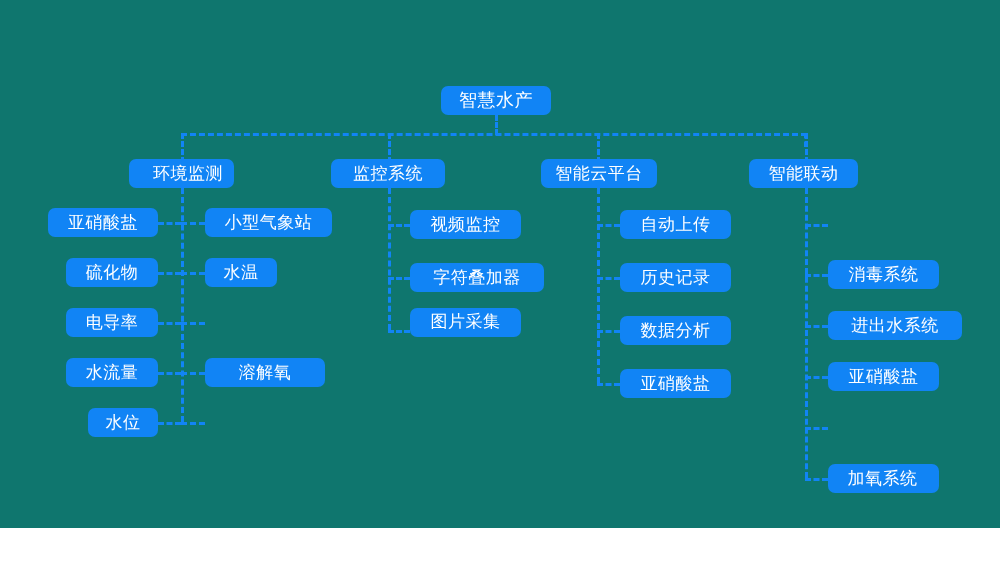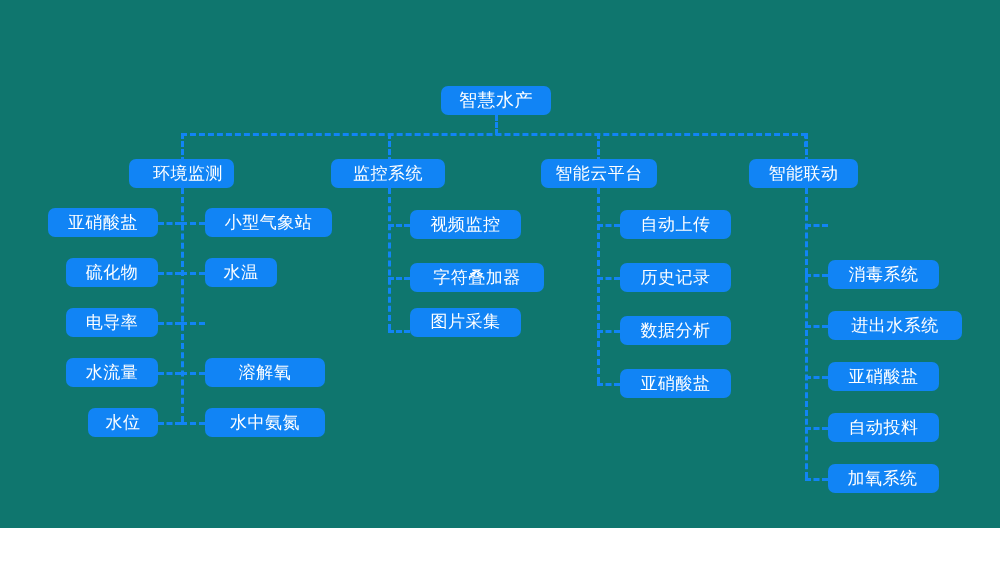--- a/index.html
+++ b/index.html
@@ -105,21 +105,20 @@
 
   <div class="node" style="left:48px; top:208px; width:110px;">亚硝酸盐</div>
   <div class="node" style="left:66px; top:258px; width:92px;">硫化物</div>
   <div class="node" style="left:66px; top:308px; width:92px;">电导率</div>
   <div class="node" style="left:66px; top:358px; width:92px;">水流量</div>
   <div class="node" style="left:88px; top:408px; width:70px;">水位</div>
 
   <div class="node" style="left:205px; top:208px; width:127px;">小型气象站</div>
   <div class="node" style="left:205px; top:258px; width:72px;">水温</div>
   <div class="node" style="left:205px; top:358px; width:120px;">溶解氧</div>
-  <div class="node" style="left:205px; top:408px; width:120px;">水中氨氮</div>
 
   <div class="vline" style="left:388px; top:188px; height:142px;"></div>
   <div class="hline" style="left:388px; top:224px; width:22px;"></div>
   <div class="hline" style="left:388px; top:277px; width:22px;"></div>
   <div class="hline" style="left:388px; top:330px; width:22px;"></div>
 
   <div class="node" style="left:410px; top:210px; width:111px;">视频监控</div>
   <div class="node" style="left:410px; top:263px; width:134px;">字符叠加器</div>
   <div class="node" style="left:410px; top:308px; width:111px;font-family:Liberation Mono, monospace;">图片采集</div>
 
@@ -138,16 +137,15 @@
   <div class="hline" style="left:805px; top:224px; width:23px;"></div>
   <div class="hline" style="left:805px; top:274px; width:23px;"></div>
   <div class="hline" style="left:805px; top:325px; width:23px;"></div>
   <div class="hline" style="left:805px; top:376px; width:23px;"></div>
   <div class="hline" style="left:805px; top:427px; width:23px;"></div>
   <div class="hline" style="left:805px; top:478px; width:23px;"></div>
 
   <div class="node" style="left:828px; top:260px; width:111px;">消毒系统</div>
   <div class="node" style="left:828px; top:311px; width:134px;">进出水系统</div>
   <div class="node" style="left:828px; top:362px; width:111px;">亚硝酸盐</div>
-  <div class="node" style="left:828px; top:413px; width:111px;">自动投料</div>
   <div class="node" style="left:828px; top:464px; width:111px;padding-left:9px;">加氧系统</div>
 
 </div>
 
 </body></html>

